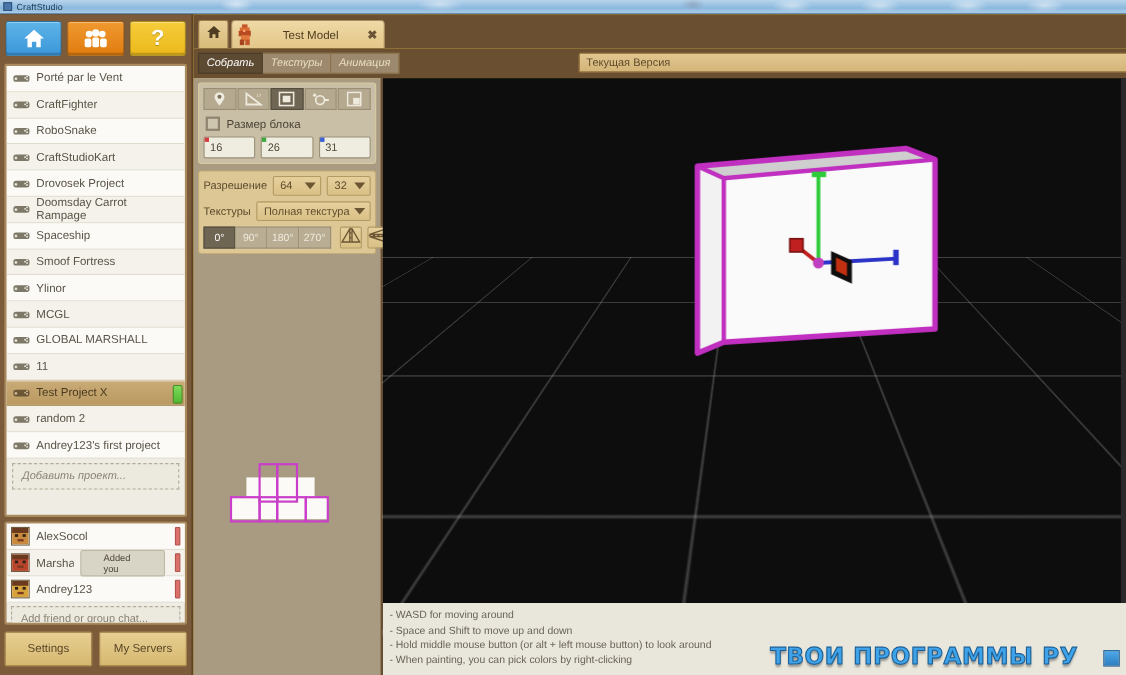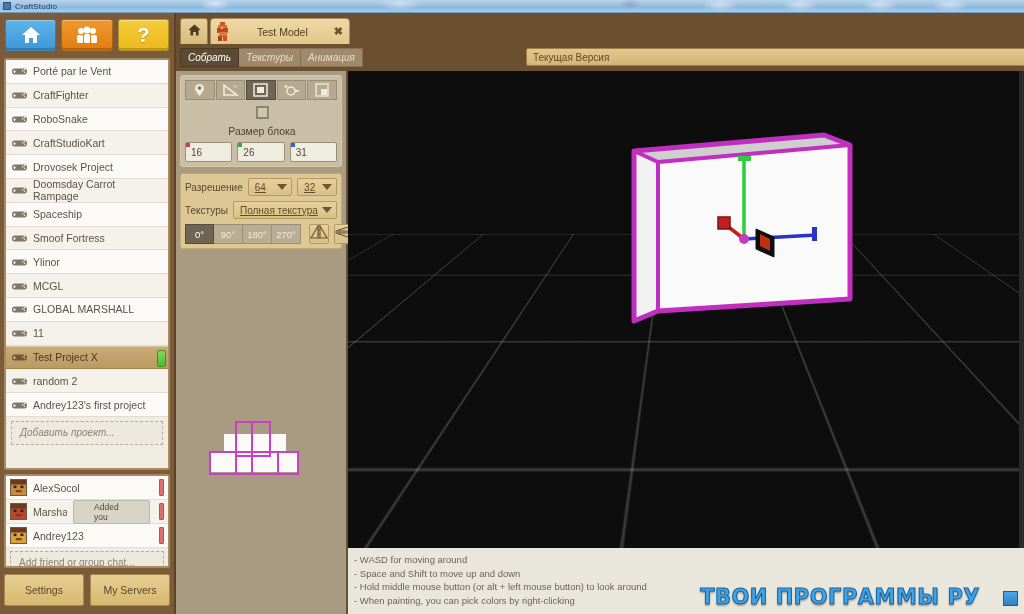--- a/index.html
+++ b/index.html
@@ -208,21 +208,21 @@
   .toolgroup.gold { background: #ddc795; border: 1px solid #c4ab78; }
   #toolicons { display: flex; gap: 1px; }
   .ticon {
     flex: 1 1 0; height: 20px; background: #b5aa90;
     border: 1px solid #9a8f76;
     display: flex; align-items: center; justify-content: center; cursor: pointer;
   }
   .ticon.active { background: #6f6553; border-color: #544c3e; }
   .ticon svg { display: block; }
 
-  .cbrow { display: flex; align-items: center; gap: 6px; margin: 6px 0 5px 2px; flex-direction: column; }
+  .cbrow { display: flex; align-items: center; gap: 6px; margin: 6px 0 5px 2px; }
   .cbox { width: 13px; height: 13px; background: #cfc6b0; border: 2px solid #8d8470; }
   .cblabel { font-size: 10.5px; color: #4b4436; }
 
   #numrow { display: flex; gap: 5px; }
   .numfield {
     flex: 1 1 0; height: 20px; background: #efece0;
     border: 1px solid #9a9079; border-radius: 2px;
     display: flex; align-items: center; padding-left: 5px;
     font-size: 10px; color: #4f4939; position: relative; cursor: text;
   }
@@ -232,21 +232,21 @@
   .numfield.x::before { background: #d04040; }
   .numfield.y::before { background: #3ea83e; }
   .numfield.z::before { background: #3a5fd0; }
 
   .ctlrow { display: flex; align-items: center; gap: 5px; margin-bottom: 5px; }
   .ctllabel { font-size: 10px; color: #5a4a2c; white-space: nowrap; }
   .dd {
     background: linear-gradient(180deg,#e6d09c,#d9c086);
     border: 1px solid #b39a63; border-radius: 2px; height: 18px;
     display: flex; align-items: center; padding: 0 4px 0 6px;
-    font-size: 10px; color: #5f4c2c; cursor: pointer; text-decoration: underline;
+    font-size: 10px; color: #5f4c2c; cursor: pointer;
   }
   .dd .ddval { flex: 1 1 auto; }
   .dd .caret { border-top-color: #6b5533; }
 
   #rotrow { display: flex; gap: 5px; align-items: stretch; }
   #rotgroup { display: flex; }
   .rotbtn {
     width: 29px; height: 20px; font-size: 9.5px;
     display: flex; align-items: center; justify-content: center;
     background: #b9ae93; border: 1px solid #9b9077; color: #efeade; cursor: pointer;

